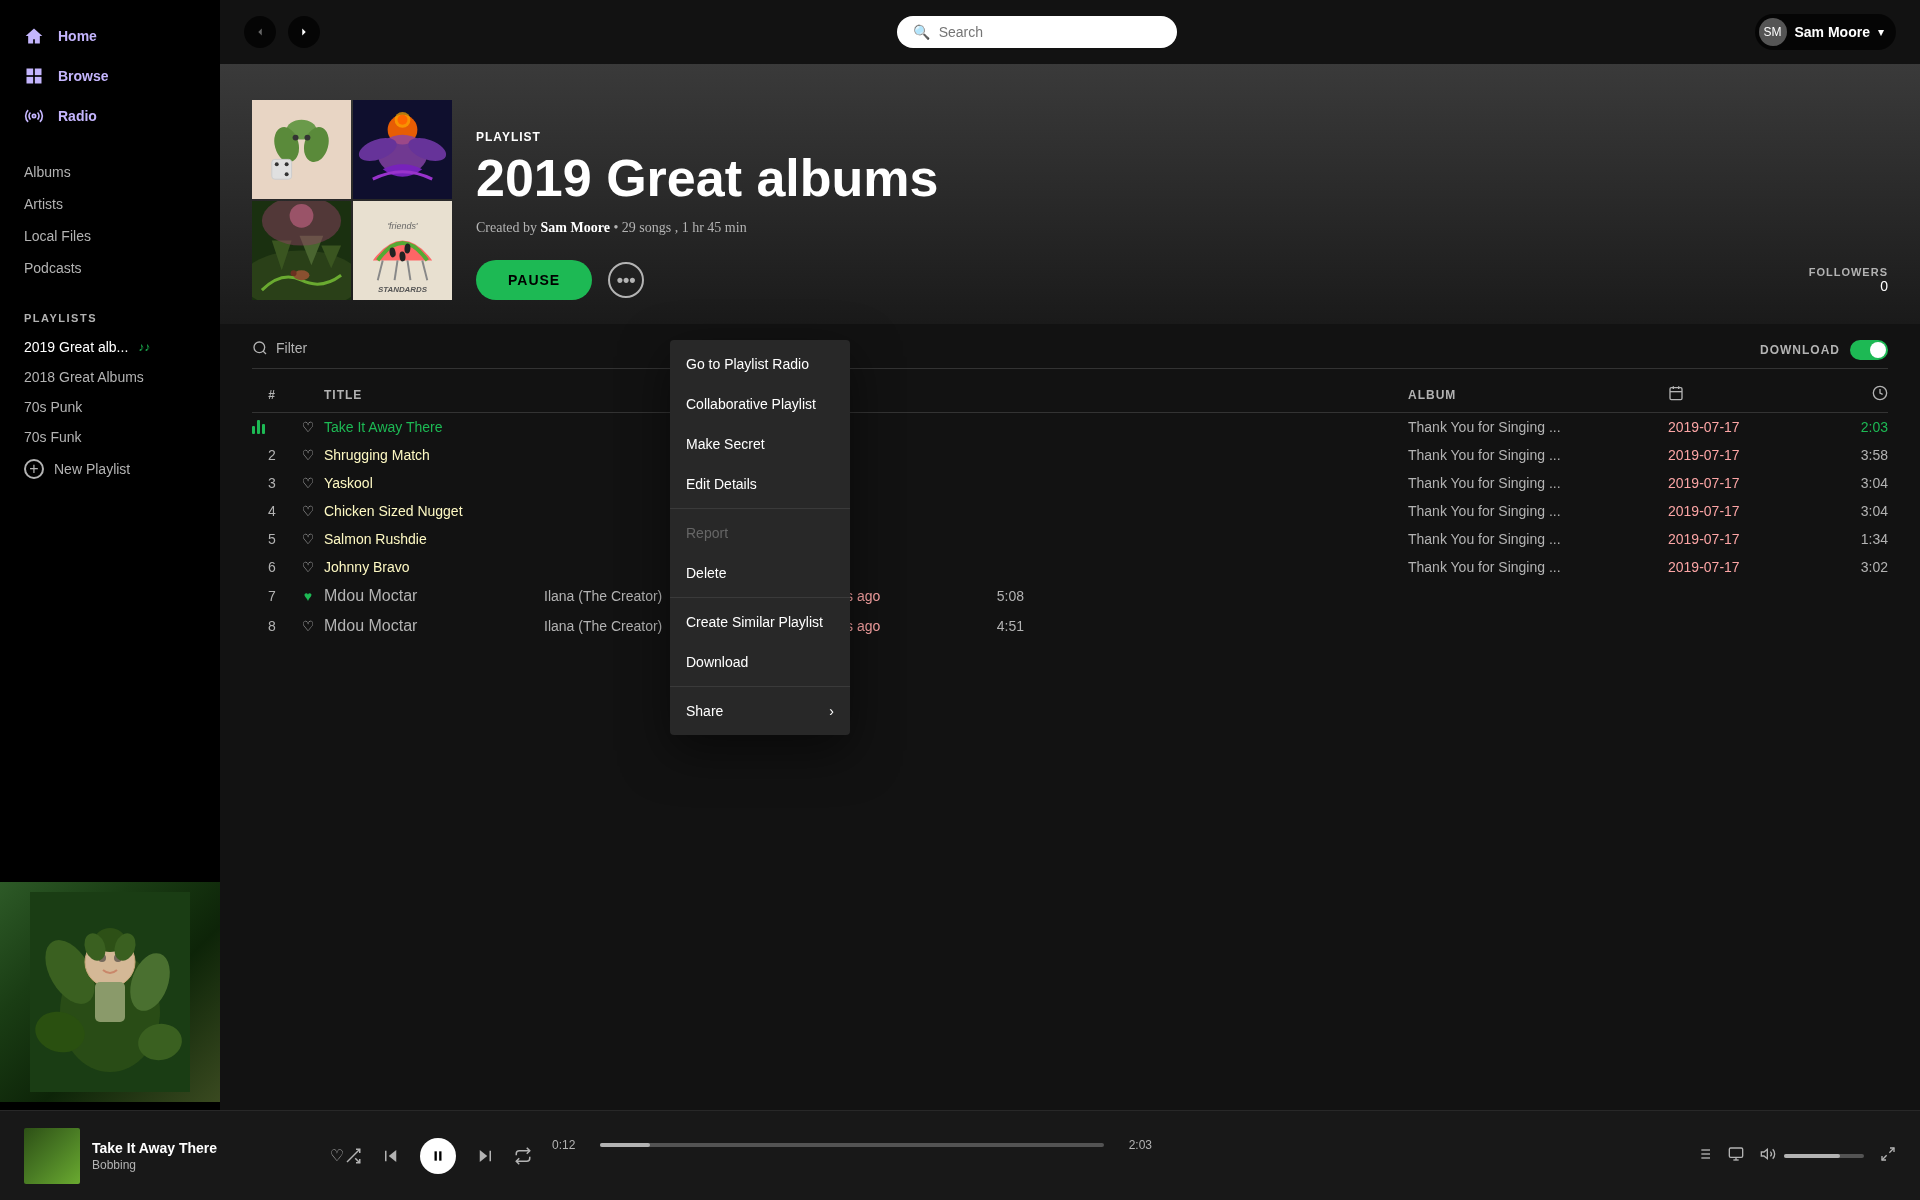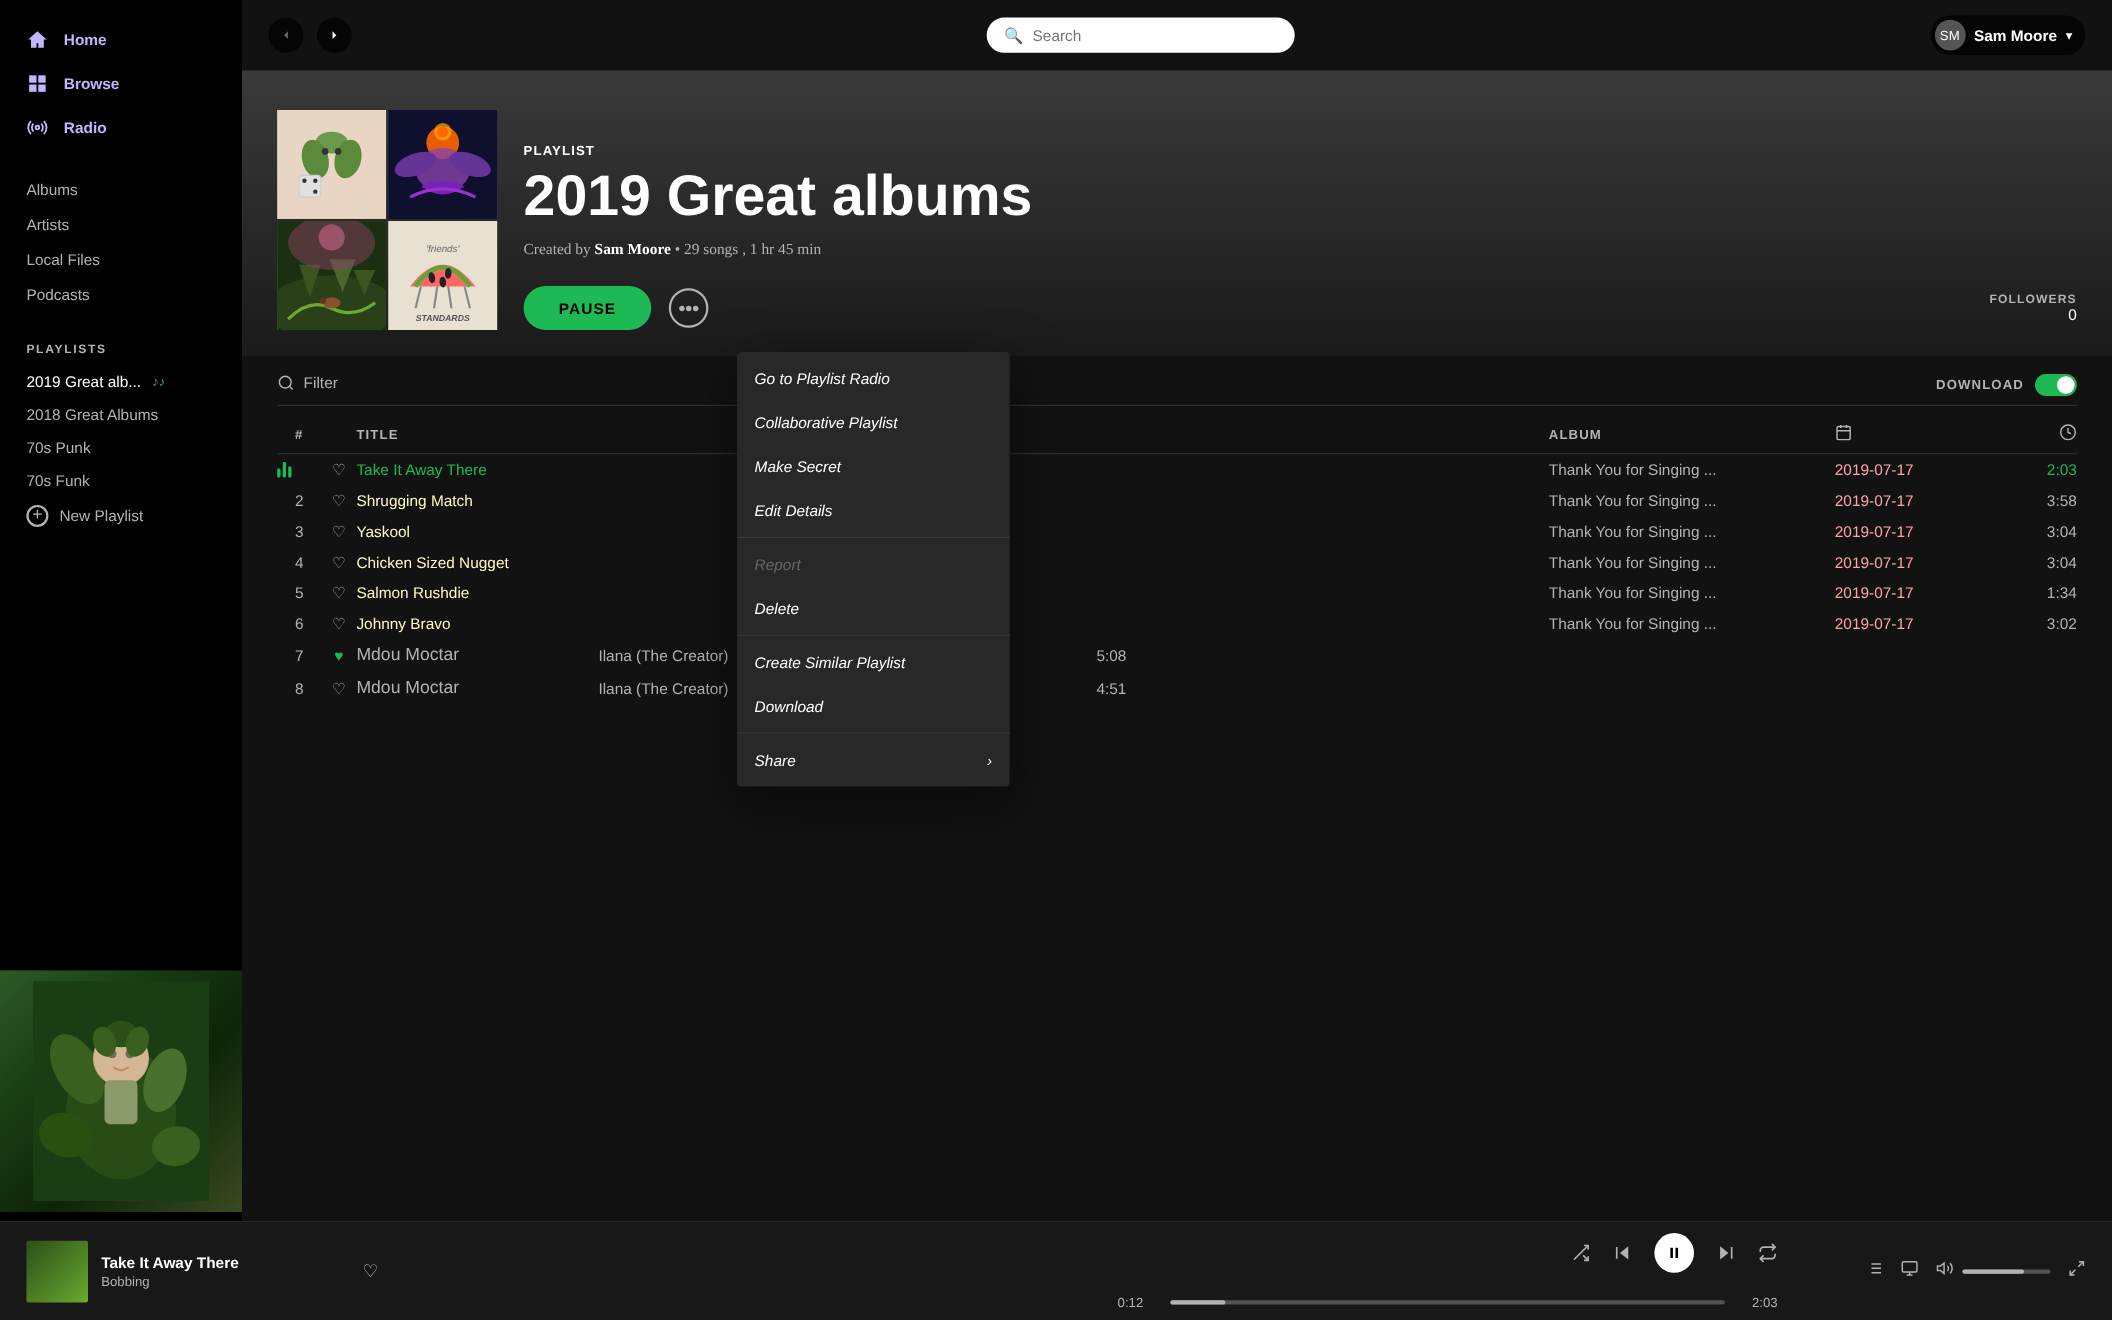--- a/index.html
+++ b/index.html
@@ -327,29 +327,28 @@
       text-transform: uppercase;
     }
     .followers-count {
       font-size: 14px;
       color: #fff;
     }
 
     
     .context-menu {
       position: absolute;
-      top: 320px;
+      top: 340px;
       left: 670px;
-      width: 248px;
+      width: 180px;
       background: #282828;
       border-radius: 4px;
       box-shadow: 0 16px 48px rgba(0,0,0,0.5);
       z-index: 1000;
       padding: 4px 0;
-      font-style: italic;
     }
 
     .context-menu-item {
       padding: 12px 16px;
       font-size: 14px;
       color: #fff;
       cursor: pointer;
       display: flex;
       align-items: center;
       justify-content: space-between;
@@ -560,22 +559,22 @@
     }
     .now-playing-heart {
       color: #b3b3b3;
       font-size: 16px;
       cursor: pointer;
     }
 
     .player-controls {
       flex: 1;
       display: flex;
-      flex-direction: column;
-      align-items: flex-end;
+      flex-direction: row;
+      align-items: flex-start;
       gap: 20px;
     }
 
     .control-buttons {
       display: flex;
       align-items: center;
       gap: 20px;
     }
 
     .ctrl-btn {

